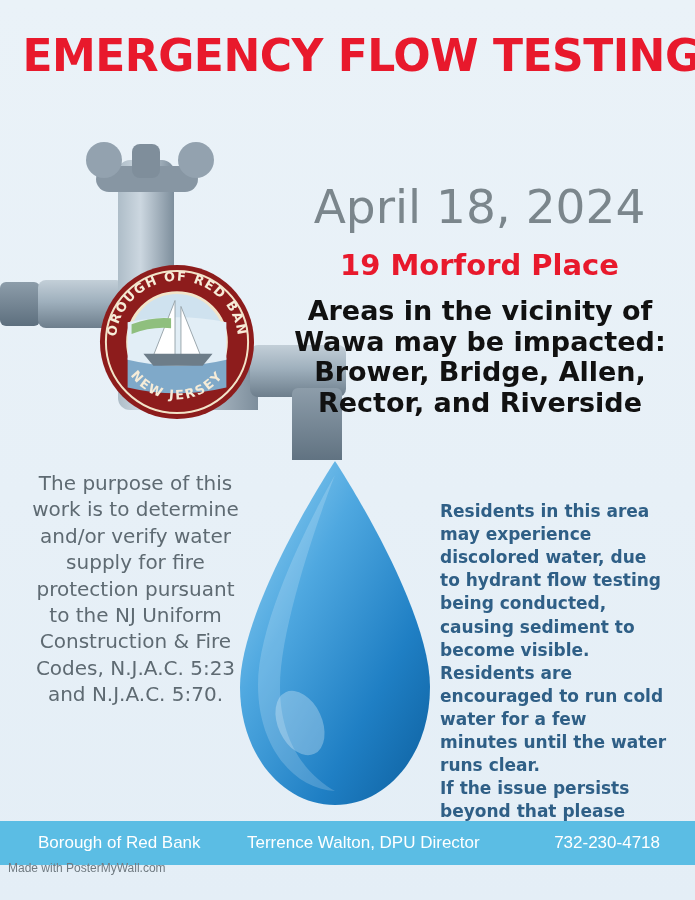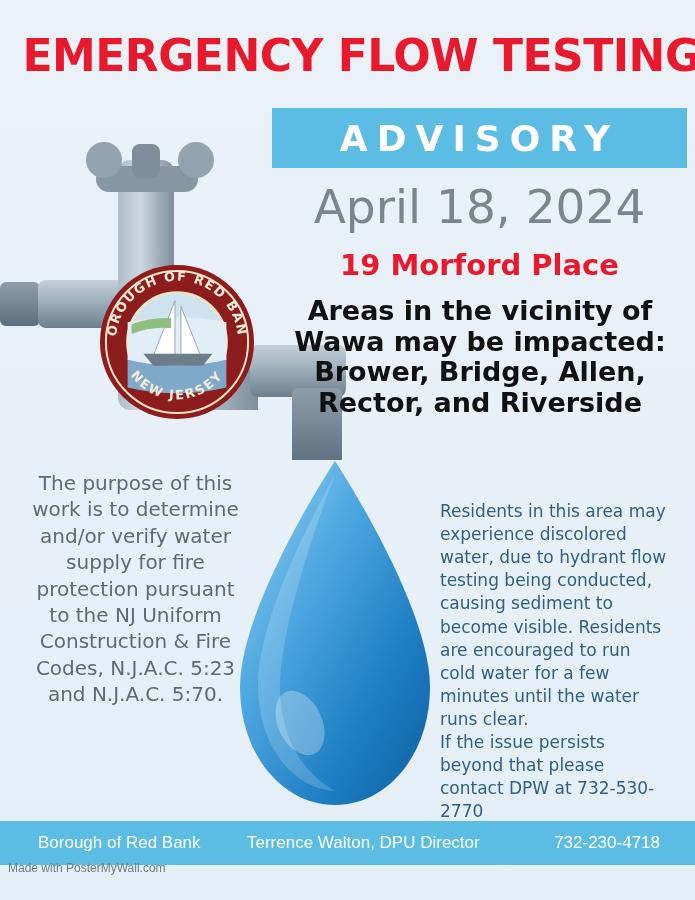--- a/index.html
+++ b/index.html
@@ -80,21 +80,21 @@
   }
 
   
   .residents{
     position:absolute;left:440px;top:500px;width:228px;
     font-size:17px;
     color:#2f5f86;
     line-height:1.36;
     font-family:"DejaVu Sans","Liberation Sans",sans-serif;
   }
-  .residents p{margin:0;}
+  .residents p{margin:0;font-weight:bold;}
   .residents p + p{margin-top:0px;}
 
   
   .faucet{position:absolute;left:0;top:130px;width:360px;height:330px;}
 
   
   .seal{
     position:absolute;left:98px;top:263px;width:158px;height:158px;
   }
 
@@ -152,23 +152,20 @@
     <rect x="292" y="258" width="50" height="78" rx="6" fill="url(#pipeDark)"></rect>
 
     <rect x="96" y="36" width="102" height="26" rx="13" fill="#8796a3"></rect>
     <circle cx="104" cy="30" r="18" fill="#93a2af"></circle>
     <circle cx="196" cy="30" r="18" fill="#93a2af"></circle>
     <rect x="132" y="14" width="28" height="34" rx="8" fill="#7f8e9b"></rect>
   </svg>
 
   <div class="title">EMERGENCY FLOW TESTING</div>
 
-  <div class="advisory-band">
-    <span>ADVISORY</span>
-  </div>
 
   <div class="date">April 18, 2024</div>
   <div class="address">19 Morford Place</div>
   <div class="impact">Areas in the vicinity of Wawa may be impacted: Brower, Bridge, Allen,  Rector, and Riverside</div>
 
   <svg class="seal" viewBox="0 0 160 160">
     <circle cx="80" cy="80" r="78" fill="#8d1c1c"></circle>
     <circle cx="80" cy="80" r="72" fill="none" stroke="#f2e4c9" stroke-width="2"></circle>
     <circle cx="80" cy="80" r="50" fill="#cfe2ef"></circle>
     <circle cx="80" cy="80" r="50" fill="none" stroke="#f2e4c9" stroke-width="3"></circle>

